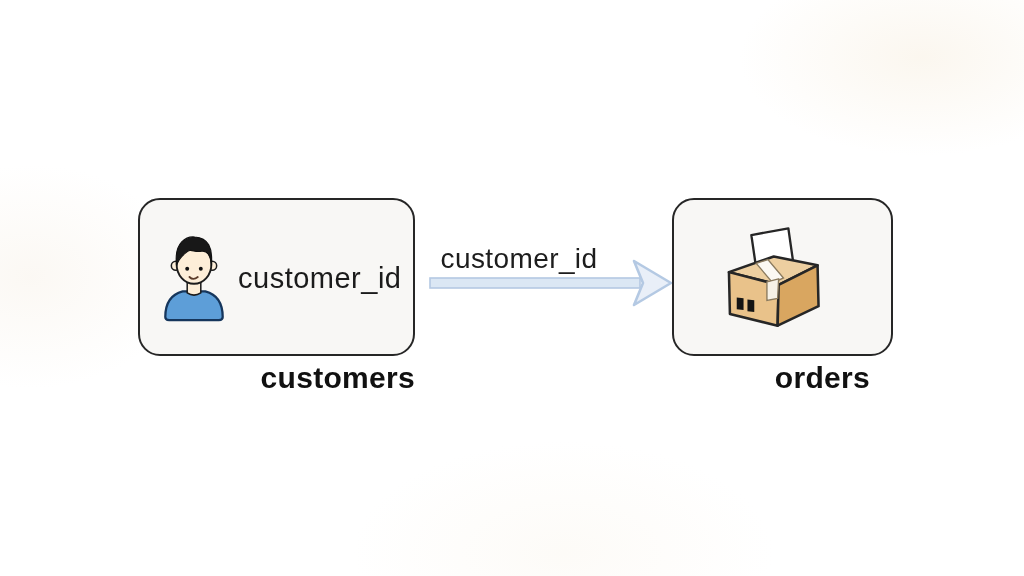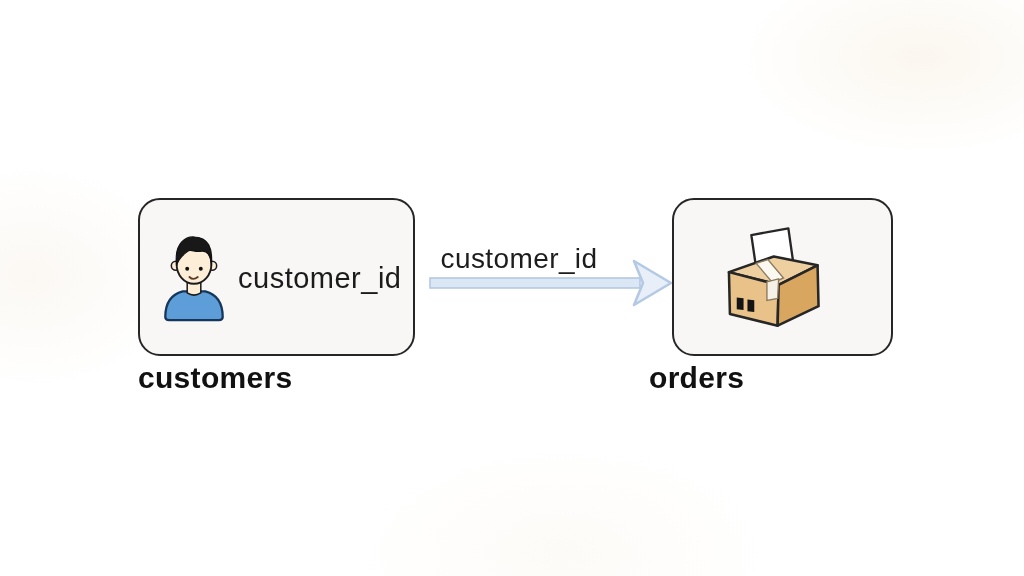--- a/index.html
+++ b/index.html
@@ -24,21 +24,21 @@
   }
   .node-customers{left:138px;top:198px;width:277px;height:158px;padding-left:20px;gap:10px;}
   .node-orders{left:672px;top:198px;width:221px;height:158px;justify-content:center;}
   .field-label{
     font-size:29px;color:#1b1b1b;letter-spacing:.5px;
     white-space:nowrap;margin-top:2px;
   }
   .caption{
     position:absolute;
     font-size:30px;font-weight:bold;color:#111;
-    text-align:left;letter-spacing:.3px;
+    text-align:right;letter-spacing:.3px;
   }
   .caption-customers{left:138px;top:361px;width:277px;}
   .caption-orders{left:649px;top:361px;width:221px;}
   .edge-label{
     position:absolute;left:426px;top:243px;width:186px;
     text-align:center;font-size:28px;color:#1d1d1d;letter-spacing:.4px;
     white-space:nowrap;
   }
   .edge-arrow{position:absolute;left:426px;top:240px;}
   .icon{display:block;}

